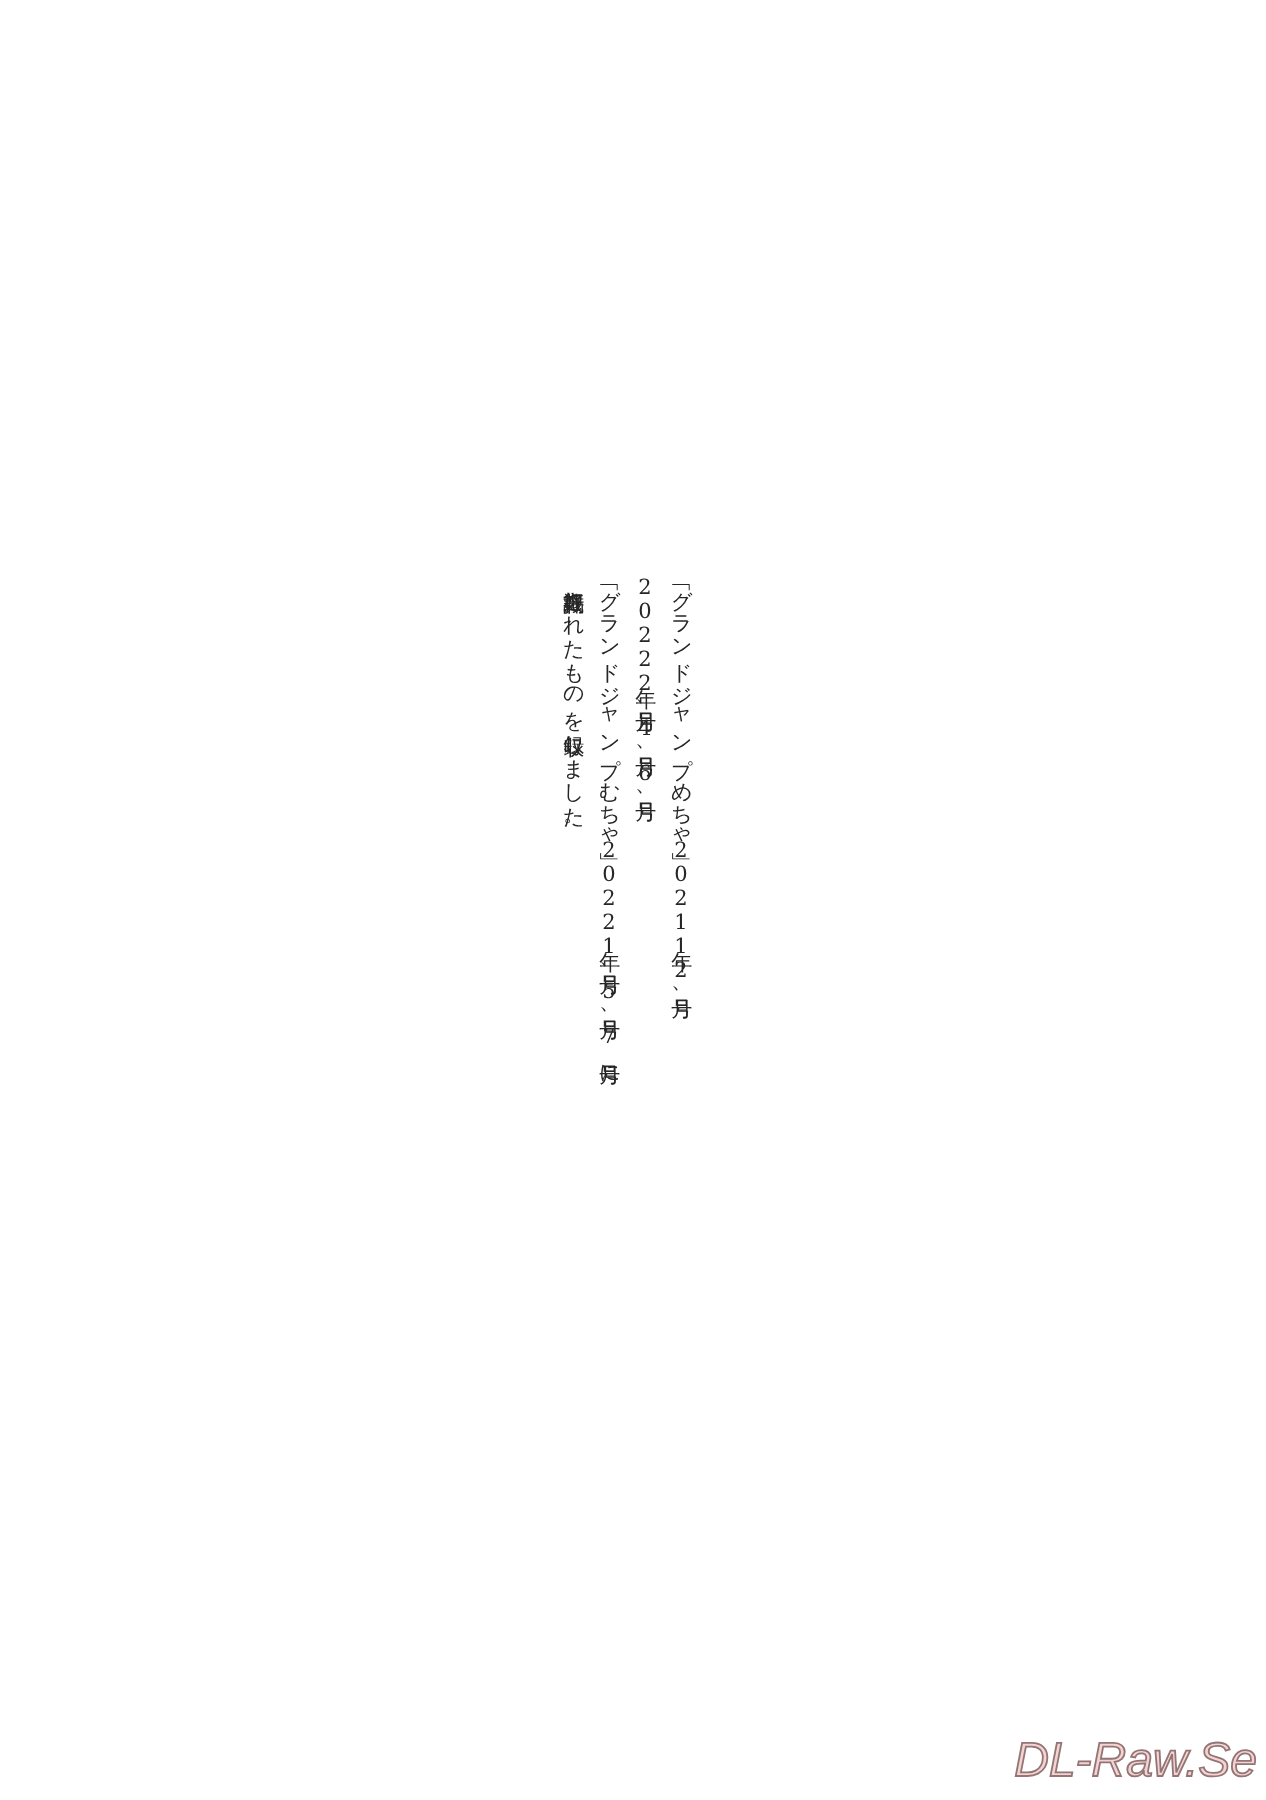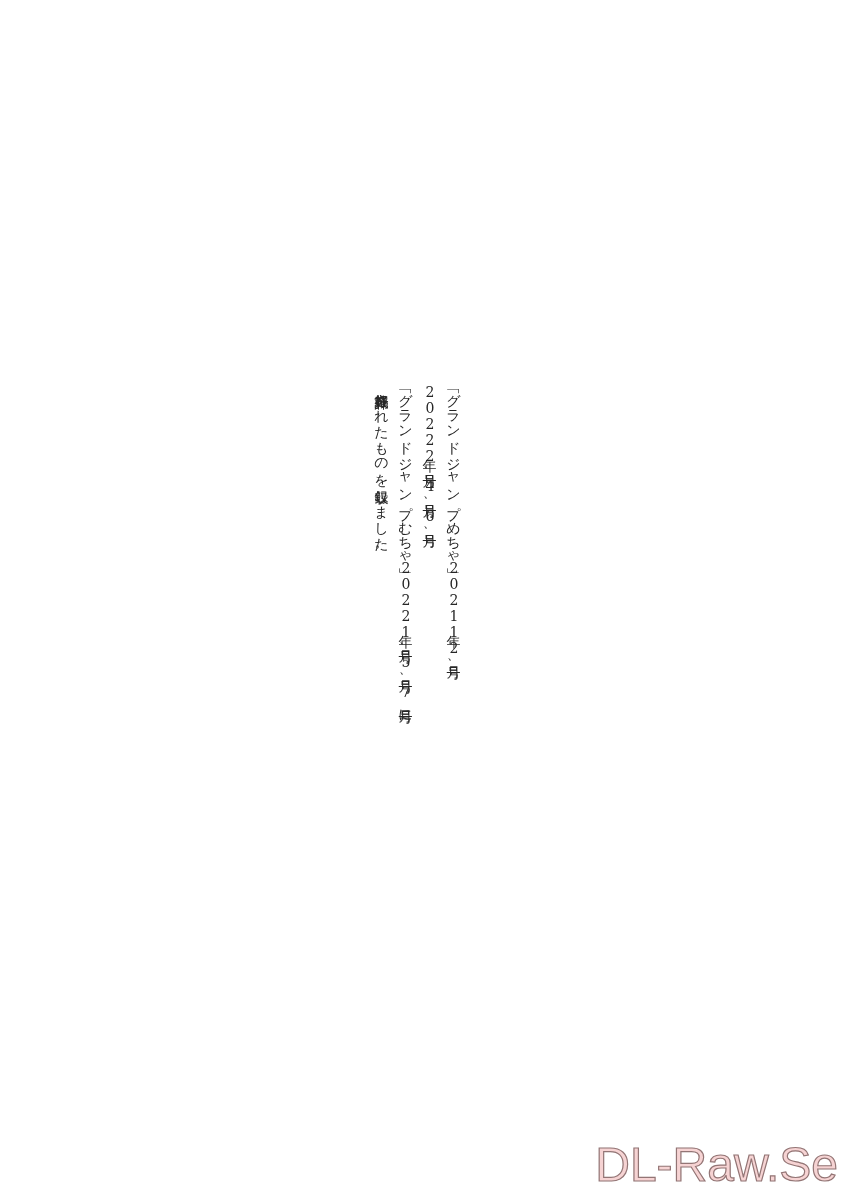--- a/index.html
+++ b/index.html
@@ -28,24 +28,25 @@
     white-space: nowrap;
   }
   .colophon-line {
     margin: 0;
   }
   .watermark {
     position: absolute;
     right: 6px;
     bottom: 8px;
     font-family: "Liberation Sans", sans-serif;
-    font-size: 48px;
+    font-size: 32px;
     font-weight: 400;
     letter-spacing: 0;
     color: var(--wm-fill, #f6d3d3);
+    font-style: italic;
     -webkit-text-stroke: 1.2px var(--wm-stroke, #937575);
   }
 </style>
 </head>
 <body style="background: rgb(255, 255, 255);">
 
 <div>
 
   <div class="colophon">
     <div class="colophon-line">「グランドジャンプめちゃ」2021年12月号、</div>

